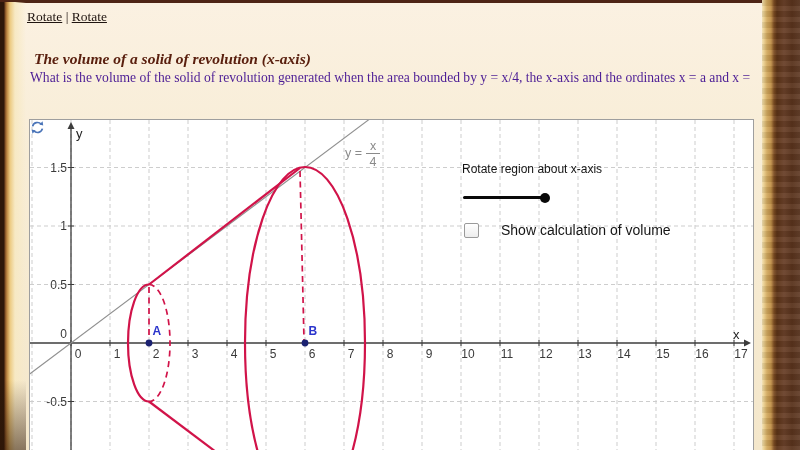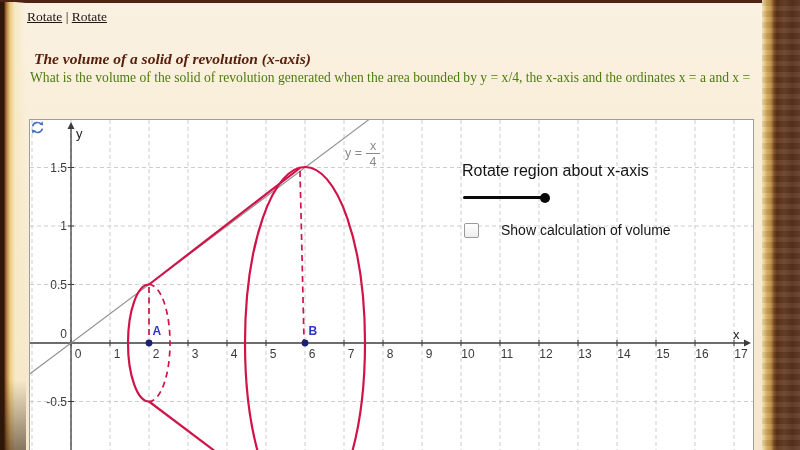--- a/index.html
+++ b/index.html
@@ -15,26 +15,26 @@
     background:linear-gradient(0deg,rgba(46,22,6,0.55),rgba(46,22,6,0));}
   .right-wood{position:absolute;top:0;right:0;bottom:0;width:38px;
     background:
       repeating-linear-gradient(180deg,rgba(0,0,0,0.07) 0 6px,rgba(255,255,255,0.05) 6px 11px),
       linear-gradient(90deg,#f2e2b6 0,#e9cd8d 2px,#d2a95f 5px,#c09048 9px,#7c4c22 12px,#5c3316 15px,#6a412a 22px,#59331c 30px,#643f2a 38px);}
   .links{position:absolute;left:27px;top:9px;font-size:13.5px;color:#1f1410;}
   .links a{color:#1f1410;text-decoration:underline;cursor:pointer;}
   .page-title{position:absolute;left:30px;top:46px;margin:4px;
     font-size:15.5px;font-weight:bold;font-style:italic;color:#5a200f;}
   .page-body{position:absolute;left:30px;top:69px;width:735px;
-    font-size:13.6px;line-height:18.5px;color:#4d7c0f;}
+    font-size:13.6px;line-height:18.5px;color:#4c1d95;}
   .applet{position:absolute;left:29px;top:119px;width:723px;height:400px;
     border:1px solid #9e9e9e;background:#ffffff;}
   .applet svg{position:absolute;left:0;top:0;}
   .ctl{position:absolute;font-family:"Liberation Sans",sans-serif;color:#141414;}
-  .slider-label{left:432px;top:42px;font-size:16px;}
+  .slider-label{left:432px;top:42px;font-size:12px;}
   .slider-track{left:433px;top:76px;width:83px;height:3px;background:#090909;border-radius:2px;cursor:pointer;}
   .slider-knob{position:absolute;right:-4px;top:-3.5px;width:10px;height:10px;border-radius:50%;background:#090909;}
   .checkbox-row{left:434px;top:102px;display:flex;align-items:center;}
   .checkbox-box{width:13px;height:13px;border:1px solid #9a9a9a;border-radius:2px;
     background:linear-gradient(180deg,#ffffff,#ededed);cursor:pointer;}
   .checkbox-label{margin-left:22px;font-size:14px;}
   .reset-icon{left:700px;top:2px;width:15px;height:15px;cursor:pointer;}
   .graph-text{font-family:"Liberation Sans",sans-serif;}
 </style>
 </head>

